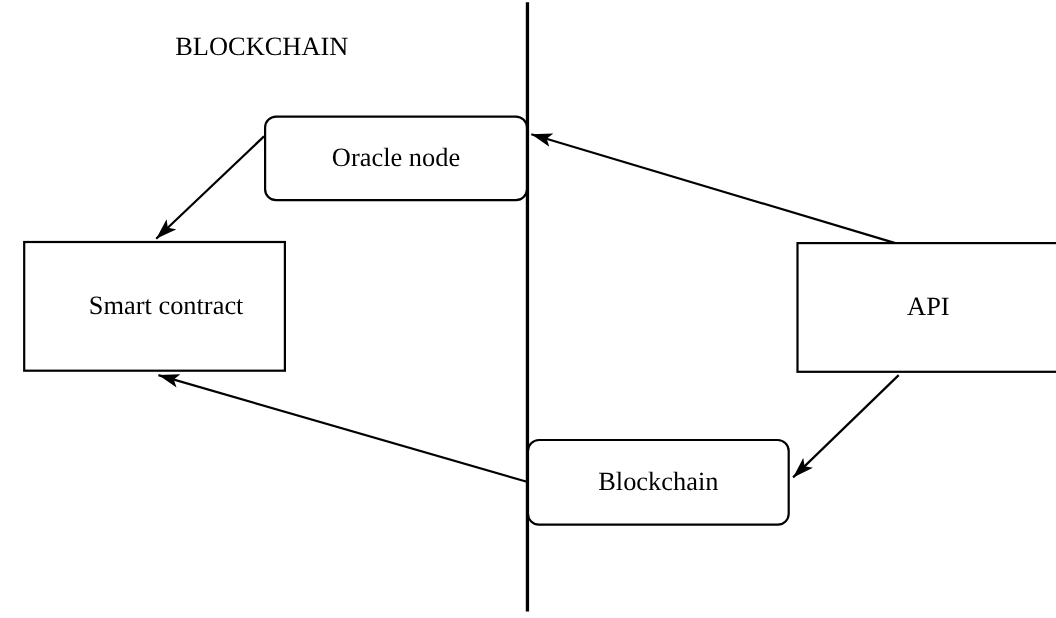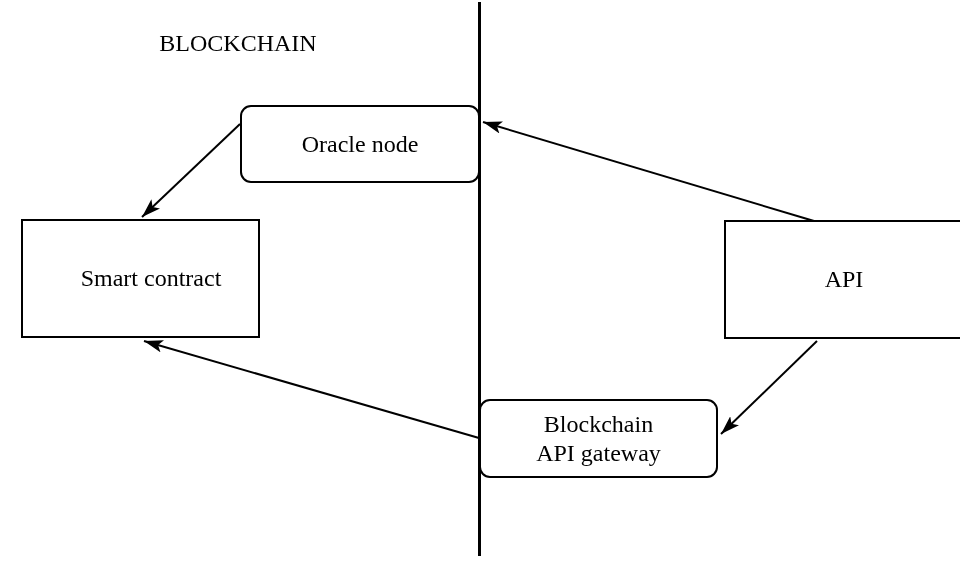--- a/index.html
+++ b/index.html
@@ -88,16 +88,15 @@
   <div class="node" id="node-smart">
     <span>Smart contract</span>
   </div>
 
   <div class="node" id="node-api">
     <span>API</span>
   </div>
 
   <div class="node rounded" id="node-gateway">
     <span>Blockchain</span>
-    <span>API gateway</span>
   </div>
 
 </div>
 
 </body></html>

